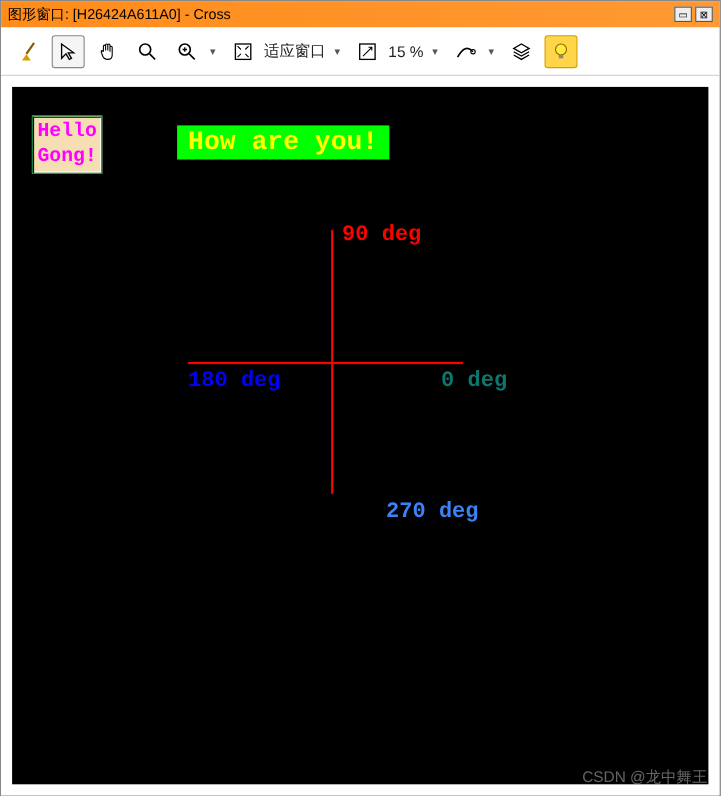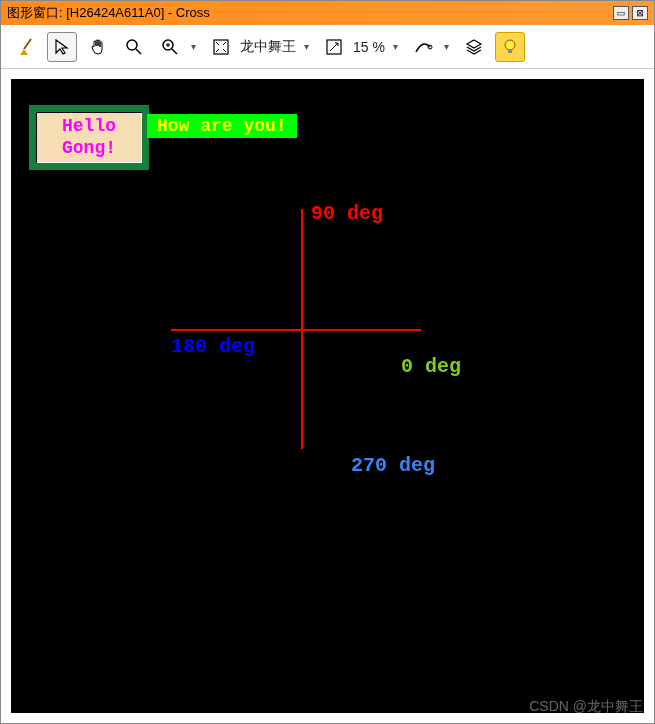--- a/index.html
+++ b/index.html
@@ -88,35 +88,35 @@
     height: 100%;
     background: #000;
     position: relative;
     font-family: "Courier New", monospace;
     font-weight: bold;
   }
   .hello-box {
     position: absolute;
     top: 26px; left: 18px;
     background: #f5deb3;
-    border: 7px solid #15803d;
-    padding: 4px 26px;
+    border: 1px solid #15803d;
+    padding: 4px 4px;
     font-size: 18px;
     color: #ff00ff;
     font-weight: bold;
     line-height: 1.2;
     text-align: center;
     box-shadow: 1px 1px 0 #000 inset, -1px -1px 0 #fff inset;
   }
   .howare-box {
     position: absolute;
-    top: 35px; left: 136px;
+    top: 35px; left: 150px;
     background: #00ff00;
     color: #ffff00;
-    font-size: 18px;
+    font-size: 24px;
     padding: 2px 10px;
     font-weight: bold;
   }
   .cross-h {
     position: absolute;
     top: 250px;
     left: 160px;
     width: 250px;
     height: 2px;
     background: #ff0000;
@@ -127,21 +127,21 @@
     left: 290px;
     width: 2px;
     height: 240px;
     background: #ff0000;
   }
   .deg-label {
     position: absolute;
     font-size: 20px;
     font-weight: bold;
   }
-  .deg-0 { color: #84cc16; top: 256px; left: 390px; margin-top: 20px; }
+  .deg-0 { color: #0f766e; top: 256px; left: 390px; }
   .deg-90 { color: #ff0000; top: 123px; left: 300px; }
   .deg-180 { color: #0000ff; top: 256px; left: 160px; }
   .deg-270 { color: #3b82f6; top: 375px; left: 300px; margin-left: 40px; }
   .watermark {
     position: absolute;
     bottom: 8px;
     right: 12px;
     color: rgba(200,200,200,0.5);
     font-size: 14px;
     pointer-events: none;
@@ -191,21 +191,21 @@
       </div>
       <span class="dropdown-arrow">▾</span>
     </div>
     <div class="tool-group">
       <div class="tool-btn">
         <svg width="18" height="18" viewBox="0 0 18 18">
           <rect x="2" y="2" width="14" height="14" fill="none" stroke="#000" stroke-width="1.2"></rect>
           <path d="M4 4 L7 7 M14 4 L11 7 M4 14 L7 11 M14 14 L11 11" stroke="#000" stroke-width="1"></path>
         </svg>
       </div>
-      <span class="tool-label">龙中舞王</span>
+      <span class="tool-label">适应窗口</span>
       <span class="dropdown-arrow">▾</span>
     </div>
     <div class="tool-group">
       <div class="tool-btn">
         <svg width="18" height="18" viewBox="0 0 18 18">
           <rect x="2" y="2" width="14" height="14" fill="none" stroke="#000" stroke-width="1.2"></rect>
           <path d="M5 13 L13 5 M10 5 L13 5 L13 8" stroke="#000" stroke-width="1" fill="none"></path>
         </svg>
       </div>
       <span class="tool-label">15 %</span>

